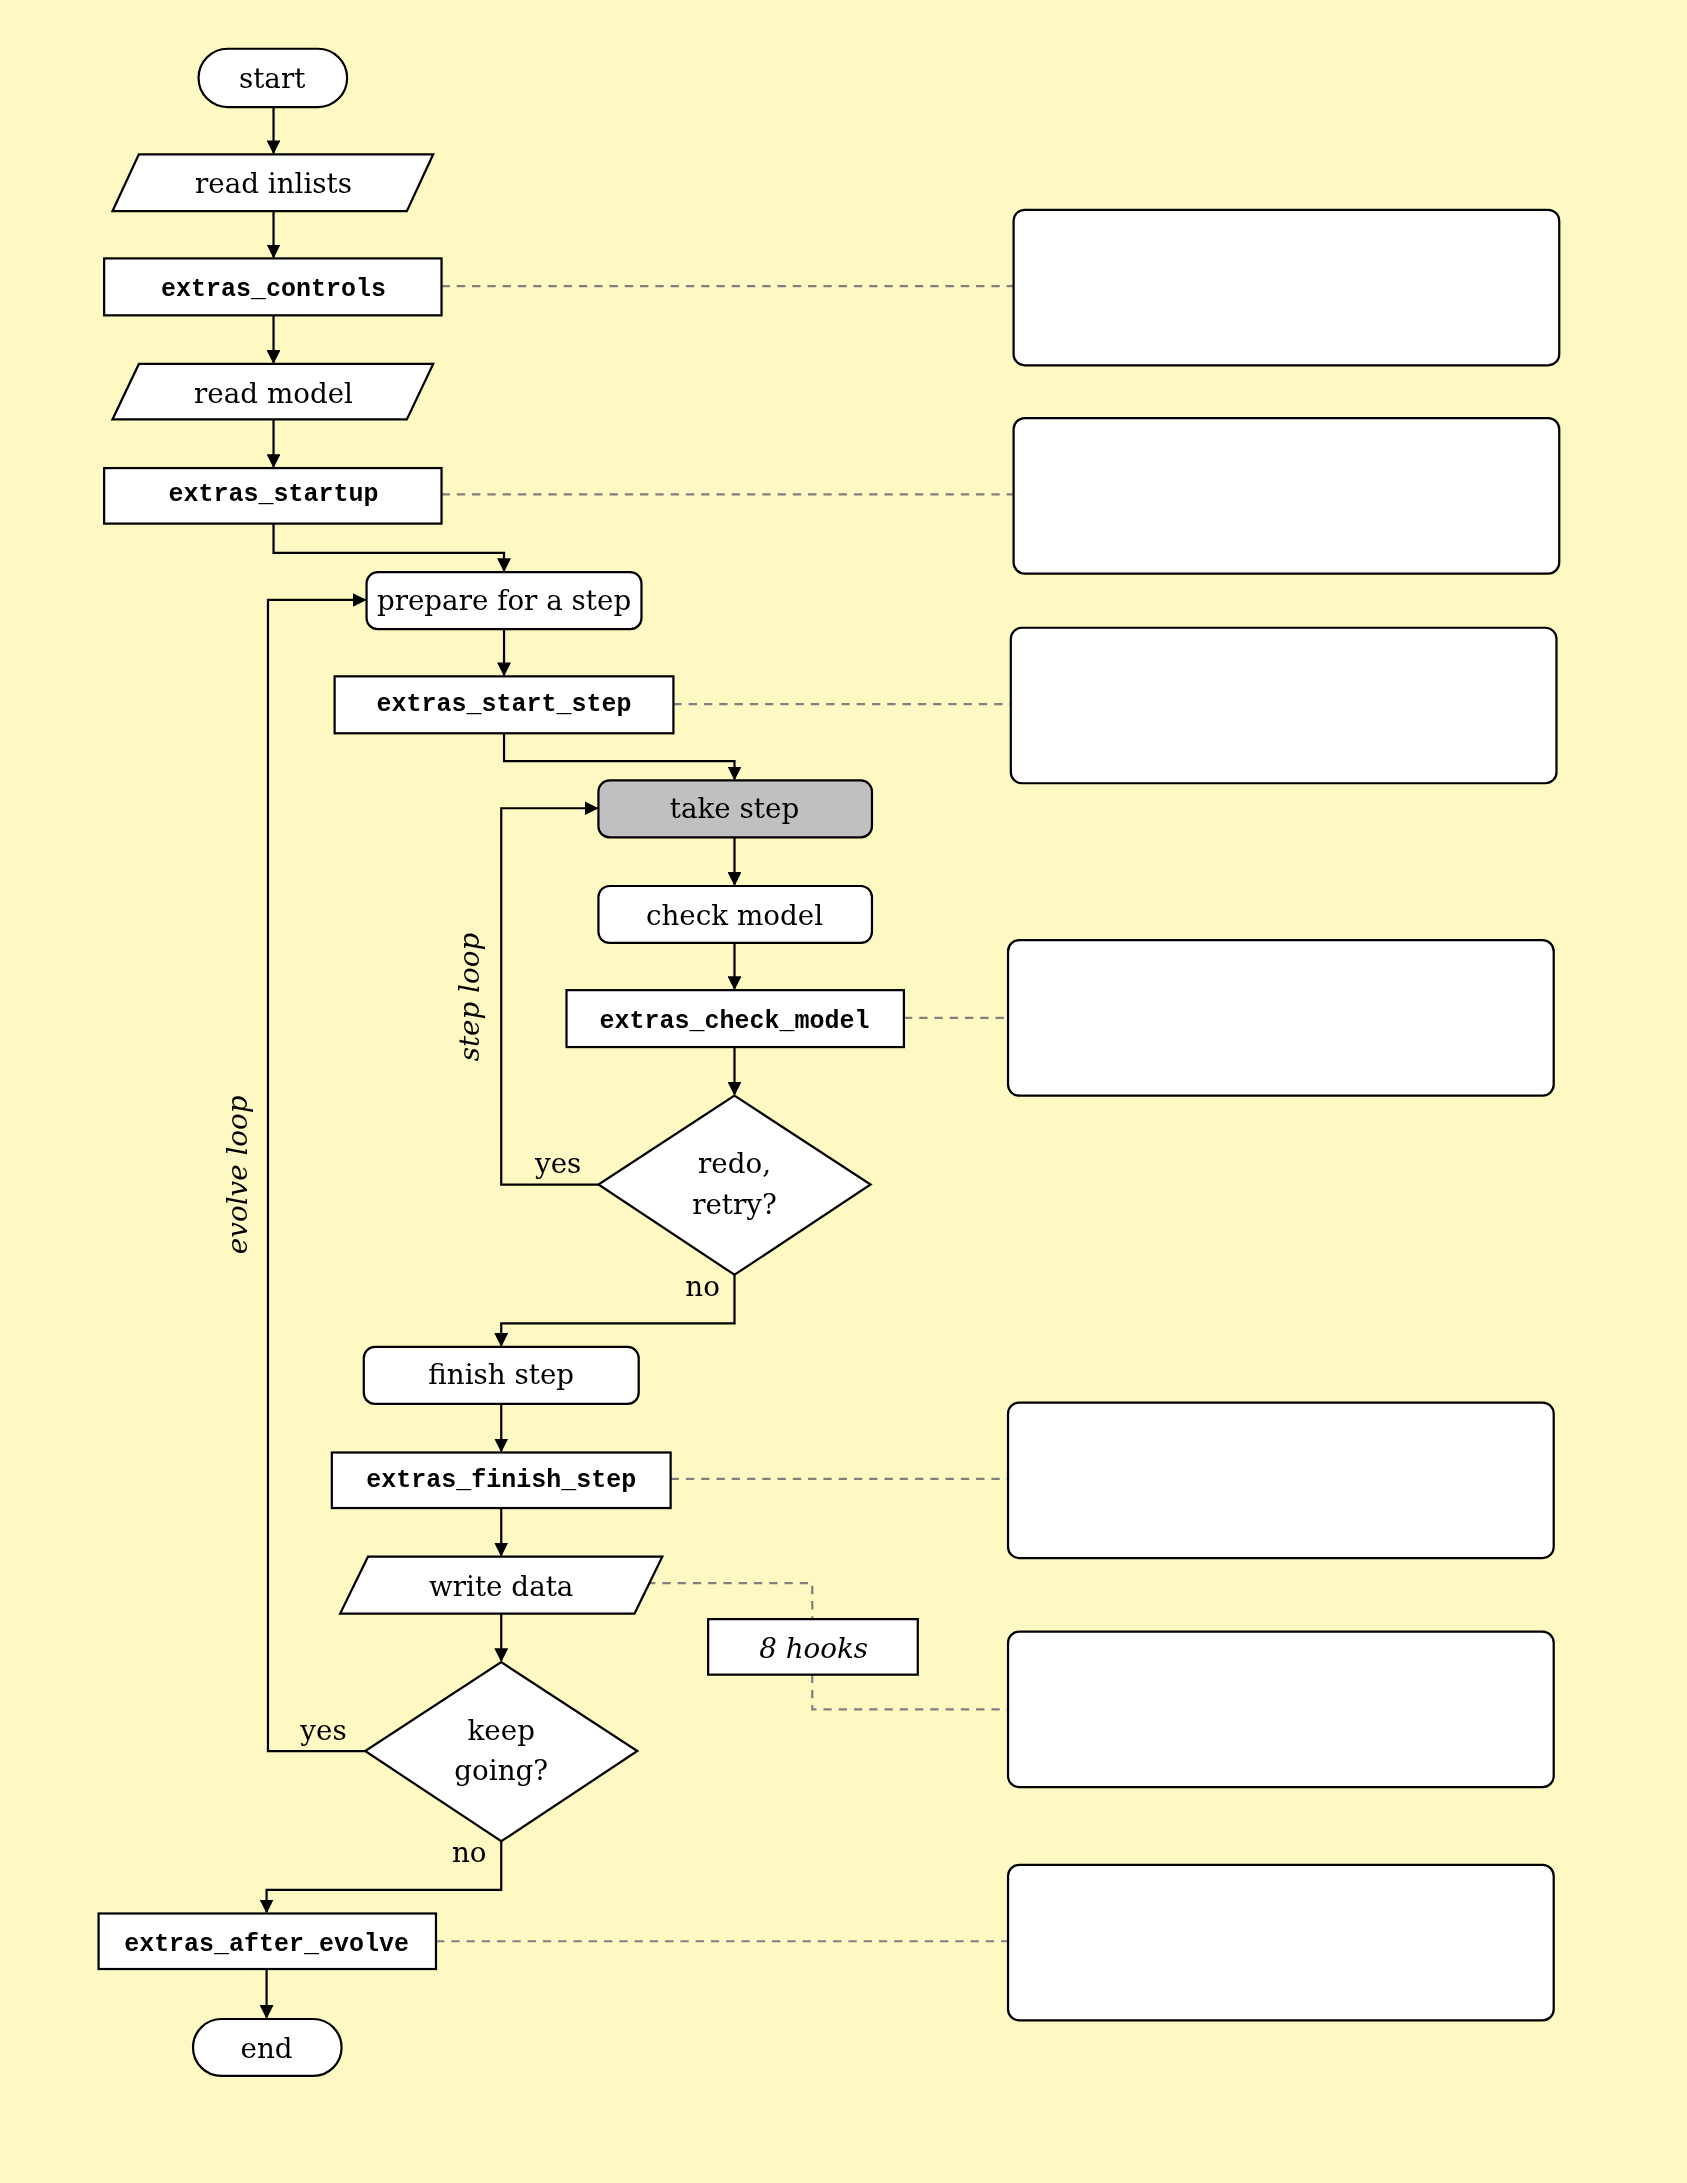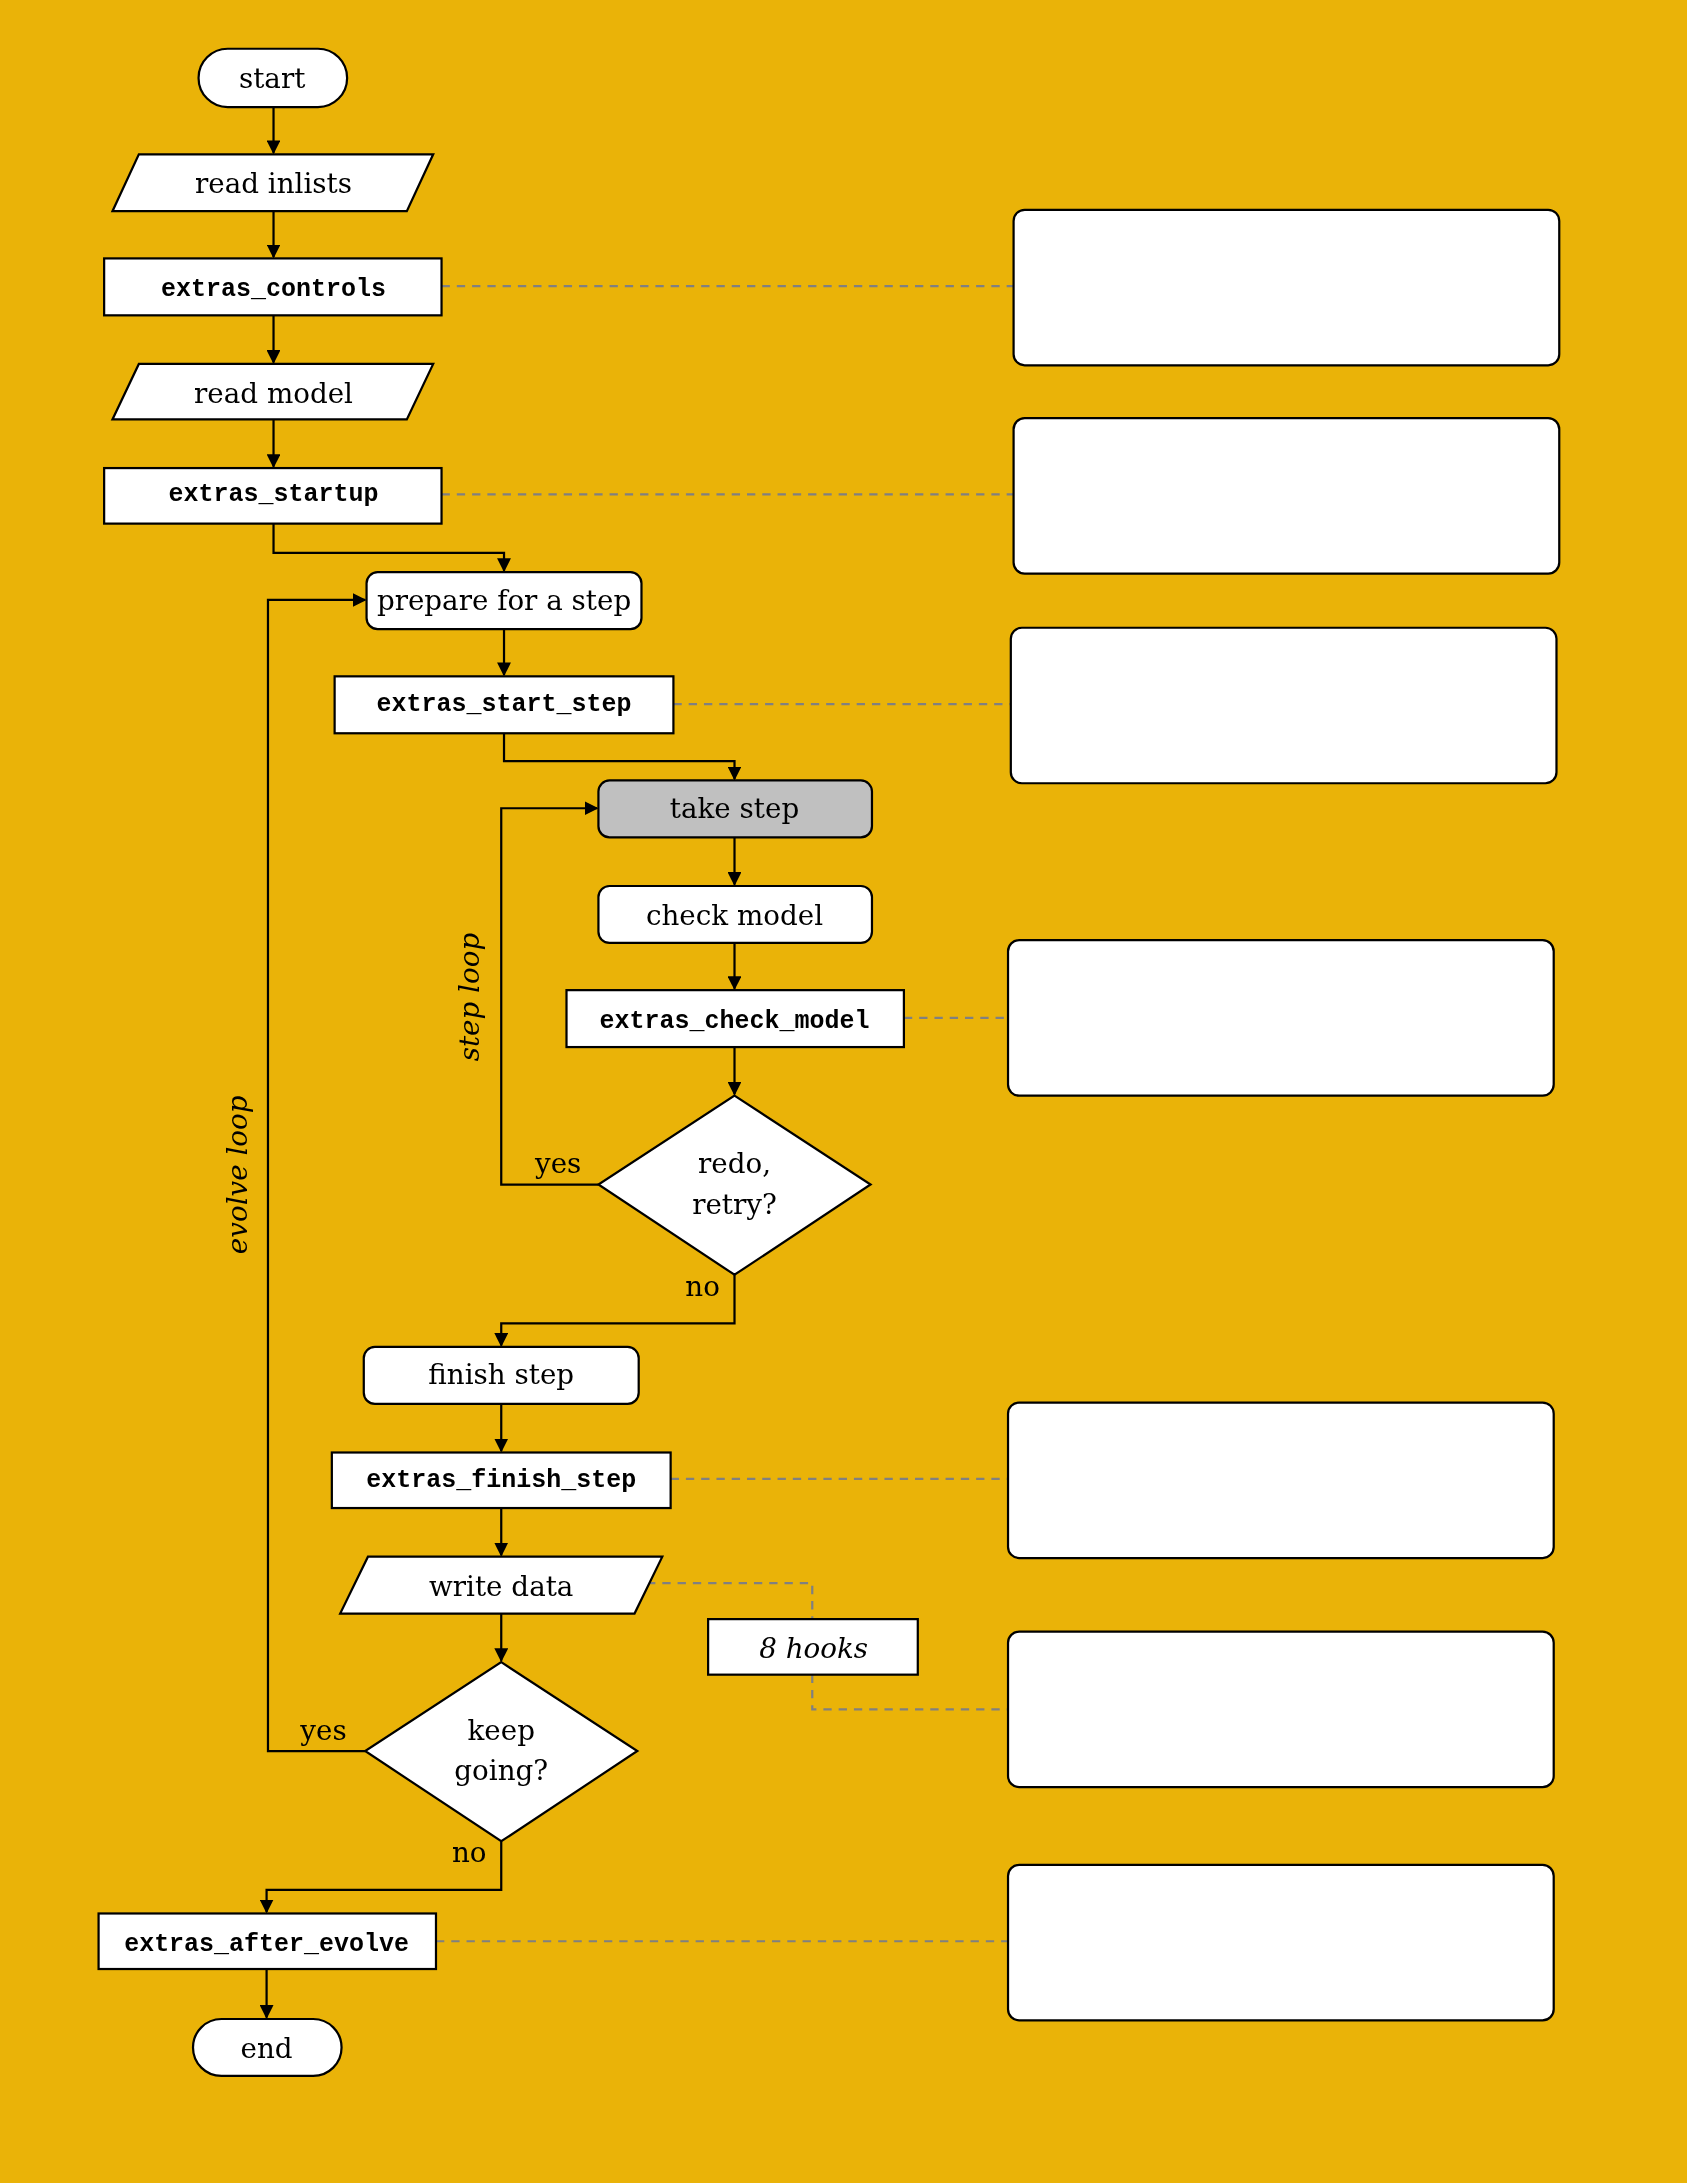--- a/index.html
+++ b/index.html
@@ -1,16 +1,16 @@
 <!DOCTYPE html>
 <html style="font-size:10.6px"><head>
 <meta charset="utf-8">
 <style>
   html, body { margin:0; padding:0; background:#ffffff; }
-  #canvas { width:1687px; height:2183px; position:relative; background:#eab308; }
+  #canvas { width:1687px; height:2183px; position:relative; background:#fef9c3; }
   svg { display:block; }
   .serif { font-family: "DejaVu Serif", "Liberation Serif", serif; }
   .mono { font-family: "Liberation Mono", "DejaVu Sans Mono", monospace; font-weight:bold; }
   .shape { fill:#ffffff; stroke:#000; stroke-width:1.6; }
   .gray { fill:#c0c0c0; }
   .line { fill:none; stroke:#000; stroke-width:1.6; }
   .dash { fill:none; stroke:#808080; stroke-width:1.6; stroke-dasharray:6 5; }
   .t { font-size:20px; fill:#000; }
   .tm { font-size:18px; fill:#000; }
   .ti { font-size:20px; font-style:italic; fill:#000; }

